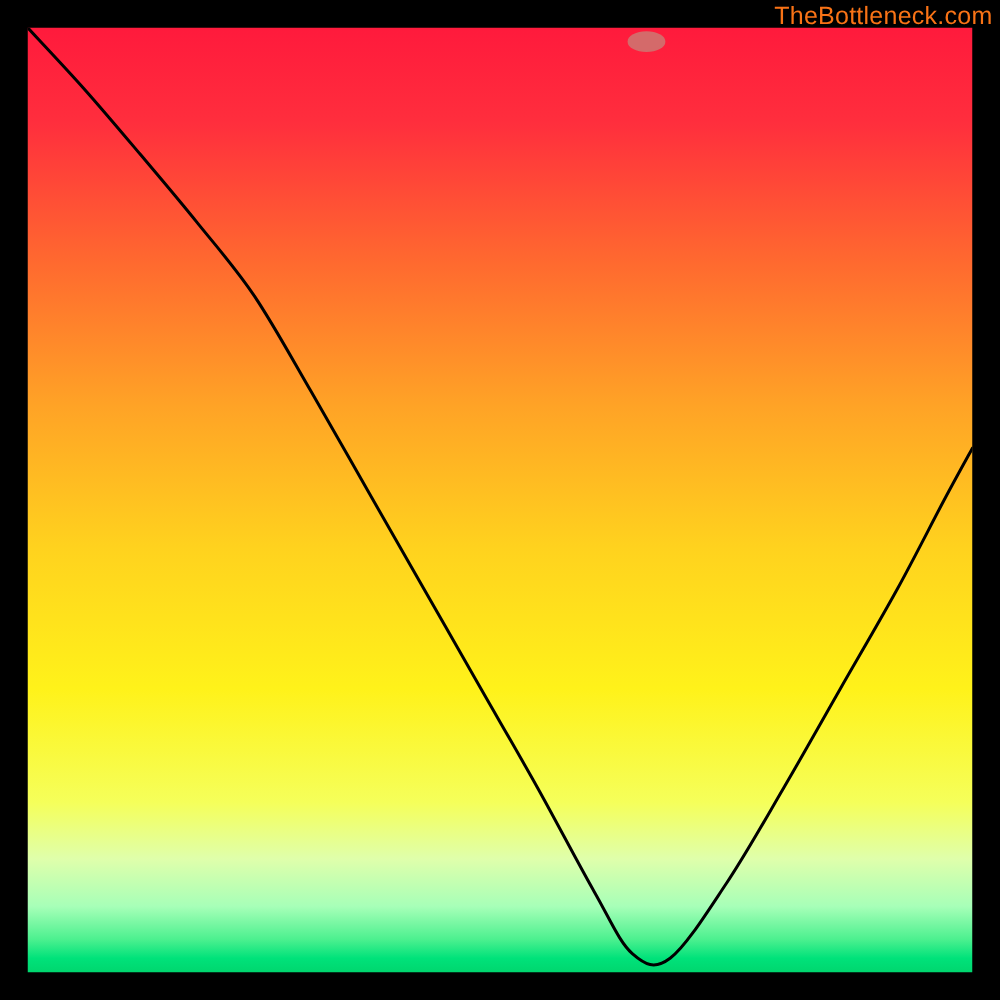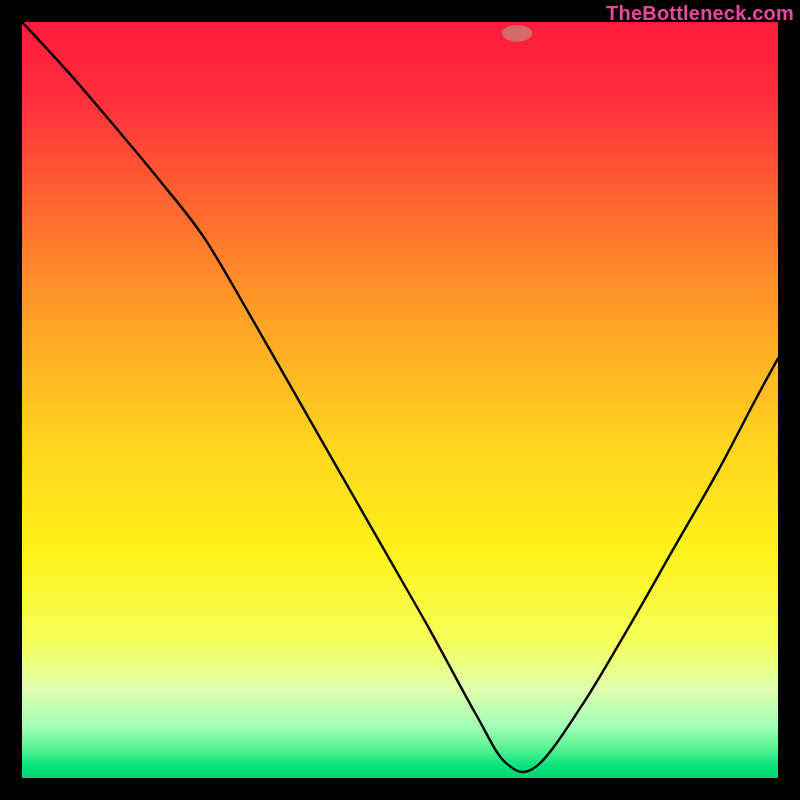--- a/index.html
+++ b/index.html
@@ -14,23 +14,23 @@
   .outer {
     position: relative;
     width: 800px;
     height: 800px;
     background: #000;
   }
   .watermark {
     position: absolute;
     top: 2px;
     right: 6px;
-    color: #ec4899;
+    color: #f97316;
     font-size: 20px;
-    font-weight: 700;
+    font-weight: 400;
     letter-spacing: 0.2px;
     z-index: 10;
   }
   .plot-frame {
     position: absolute;
     left: 22px;
     top: 22px;
     width: 756px;
     height: 756px;
     background: #000;

